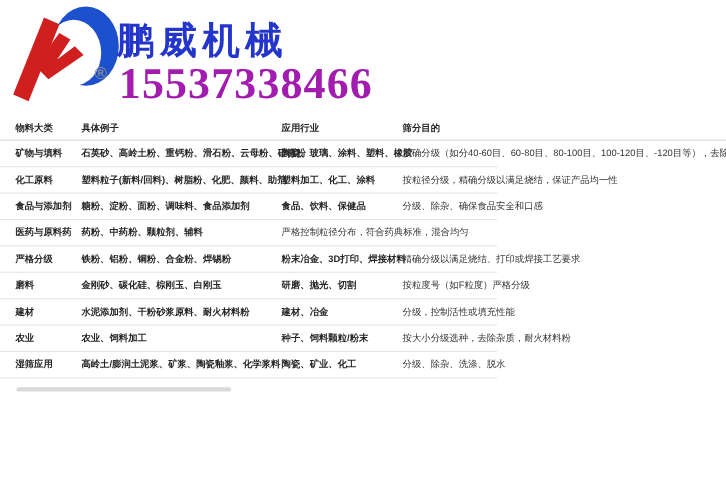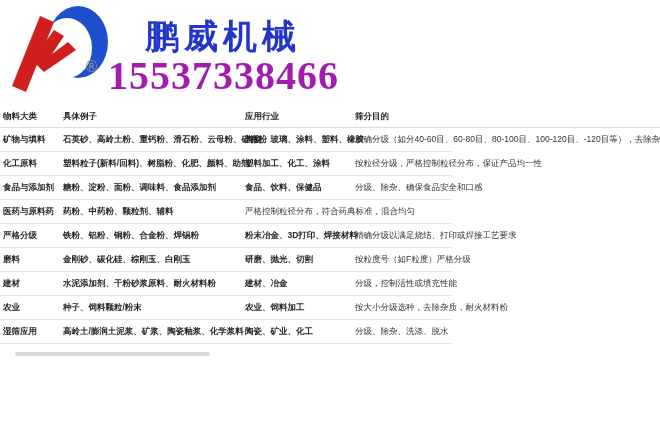--- a/index.html
+++ b/index.html
@@ -8,38 +8,38 @@
     font-family:"Liberation Sans", sans-serif;
     position:relative;
   }
   
   .site-header{position:absolute;left:0;top:0;width:660px;height:100px;}
   .logo-graphic{position:absolute;left:6px;top:2px;}
   .company-name{
     position:absolute;left:106px;top:14px;
     font-family:"DejaVu Serif", serif;
     font-size:34px;font-weight:700;letter-spacing:5px;
-    color:#2335cb;white-space:nowrap;margin-left:39px;
+    color:#2335cb;white-space:nowrap;
   }
   .reg-mark{
     position:absolute;left:84px;top:58px;
     font-size:15px;color:#8f8f8f;font-family:"DejaVu Sans", sans-serif;
   }
   .phone-number{
     position:absolute;left:108px;top:52px;
     font-family:"Liberation Serif", serif;
     font-size:40px;font-weight:700;letter-spacing:1px;
     color:#a21caf;white-space:nowrap;
   }
   
   .table-area{position:absolute;left:0;top:106px;width:660px;}
   .trow{
     display:grid;
     grid-template-columns:60px 182px 110px 1fr;
-    padding-left:3px;
+    padding-left:14px;
     align-items:center;
     white-space:nowrap;
   }
   .thead-row{
     height:21px;
     border-bottom:1px solid #dcdcdc;
     font-weight:700;color:#262626;font-size:8.5px;
   }
   .tbody-row{
     height:24px;
@@ -86,21 +86,21 @@
   <div class="trow tbody-row">
     <div class="cell cat">矿物与填料</div>
     <div class="cell ex">石英砂、高岭土粉、重钙粉、滑石粉、云母粉、硅微粉</div>
     <div class="cell ind">陶瓷、玻璃、涂料、塑料、橡胶</div>
     <div class="cell purpose">精确分级（如分40-60目、60-80目、80-100目、100-120目、-120目等），去除杂质</div>
   </div>
   <div class="trow tbody-row">
     <div class="cell cat">化工原料</div>
     <div class="cell ex">塑料粒子(新料/回料)、树脂粉、化肥、颜料、助剂</div>
     <div class="cell ind">塑料加工、化工、涂料</div>
-    <div class="cell purpose">按粒径分级，严格控制粒径分布，保证产品均一性</div>
+    <div class="cell purpose">按粒径分级，精确分级以满足烧结，保证产品均一性</div>
   </div>
   <div class="trow tbody-row">
     <div class="cell cat">食品与添加剂</div>
     <div class="cell ex">糖粉、淀粉、面粉、调味料、食品添加剂</div>
     <div class="cell ind">食品、饮料、保健品</div>
     <div class="cell purpose">分级、除杂、确保食品安全和口感</div>
   </div>
   <div class="trow tbody-row">
     <div class="cell cat">医药与原料药</div>
     <div class="cell ex">药粉、中药粉、颗粒剂、辅料</div>
@@ -119,22 +119,22 @@
     <div class="cell purpose">按粒度号（如F粒度）严格分级</div>
   </div>
   <div class="trow tbody-row">
     <div class="cell cat">建材</div>
     <div class="cell ex">水泥添加剂、干粉砂浆原料、耐火材料粉</div>
     <div class="cell ind">建材、冶金</div>
     <div class="cell purpose">分级，控制活性或填充性能</div>
   </div>
   <div class="trow tbody-row">
     <div class="cell cat">农业</div>
+    <div class="cell ind">农业、饲料加工</div>
     <div class="cell ex">种子、饲料颗粒/粉末</div>
-    <div class="cell ind">农业、饲料加工</div>
     <div class="cell purpose">按大小分级选种，去除杂质，耐火材料粉</div>
   </div>
   <div class="trow tbody-row">
     <div class="cell cat">湿筛应用</div>
     <div class="cell ex">高岭土/膨润土泥浆、矿浆、陶瓷釉浆、化学浆料</div>
     <div class="cell ind">陶瓷、矿业、化工</div>
     <div class="cell purpose">分级、除杂、洗涤、脱水</div>
   </div>
 </div>
 

